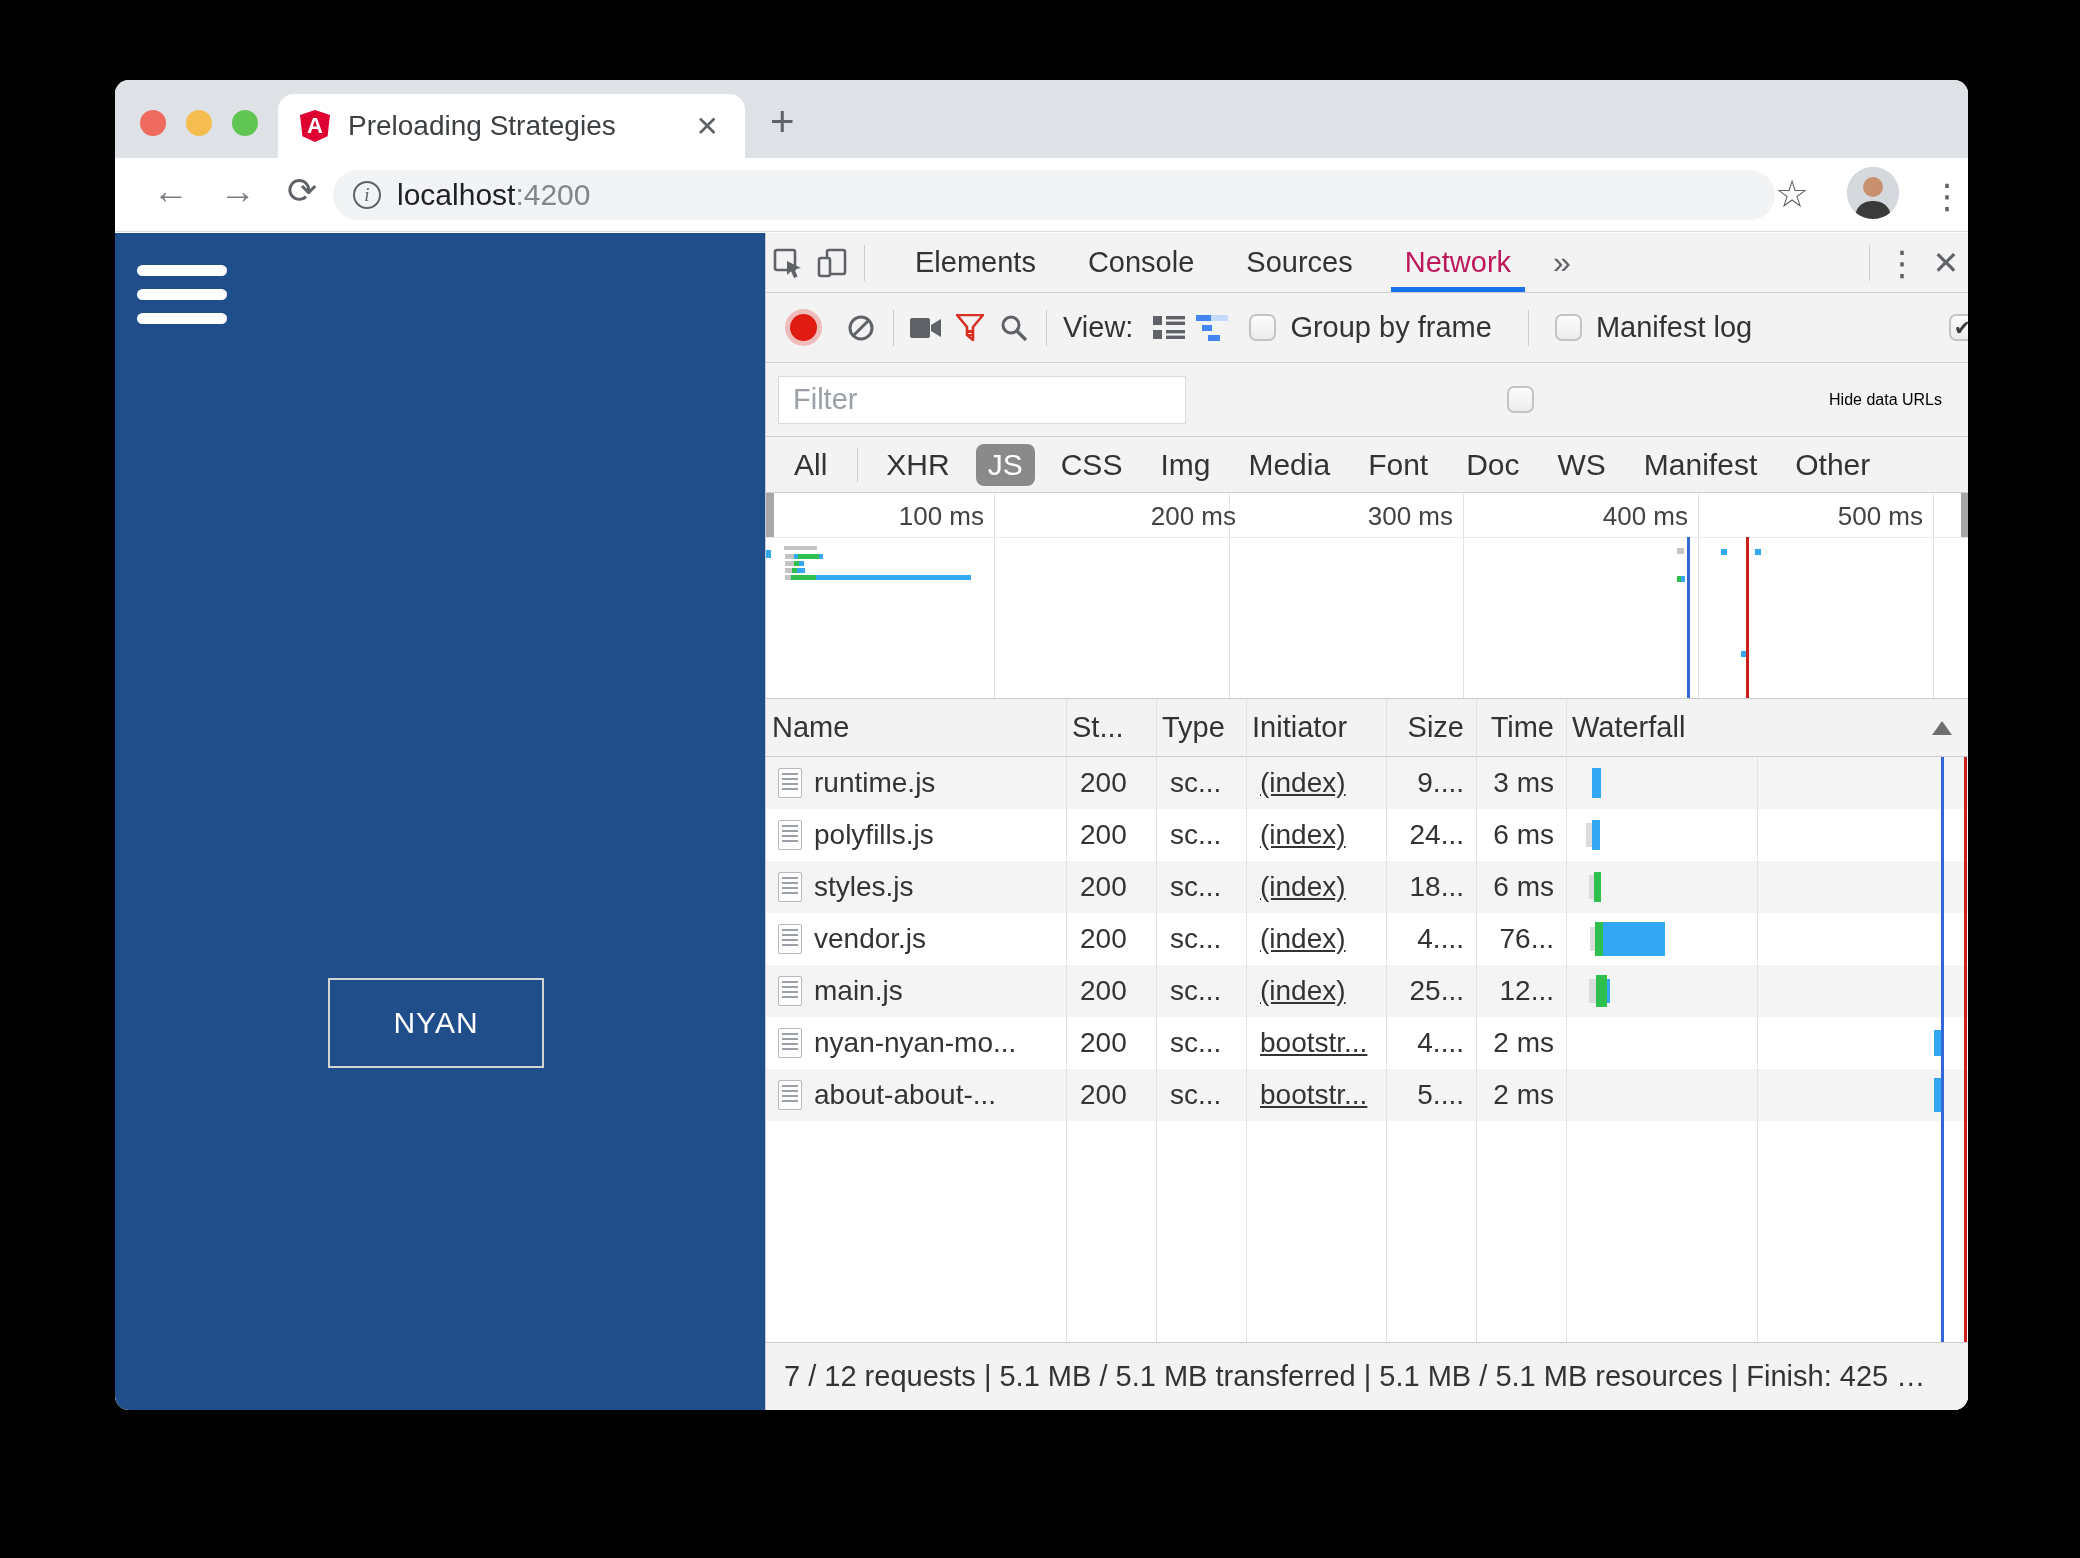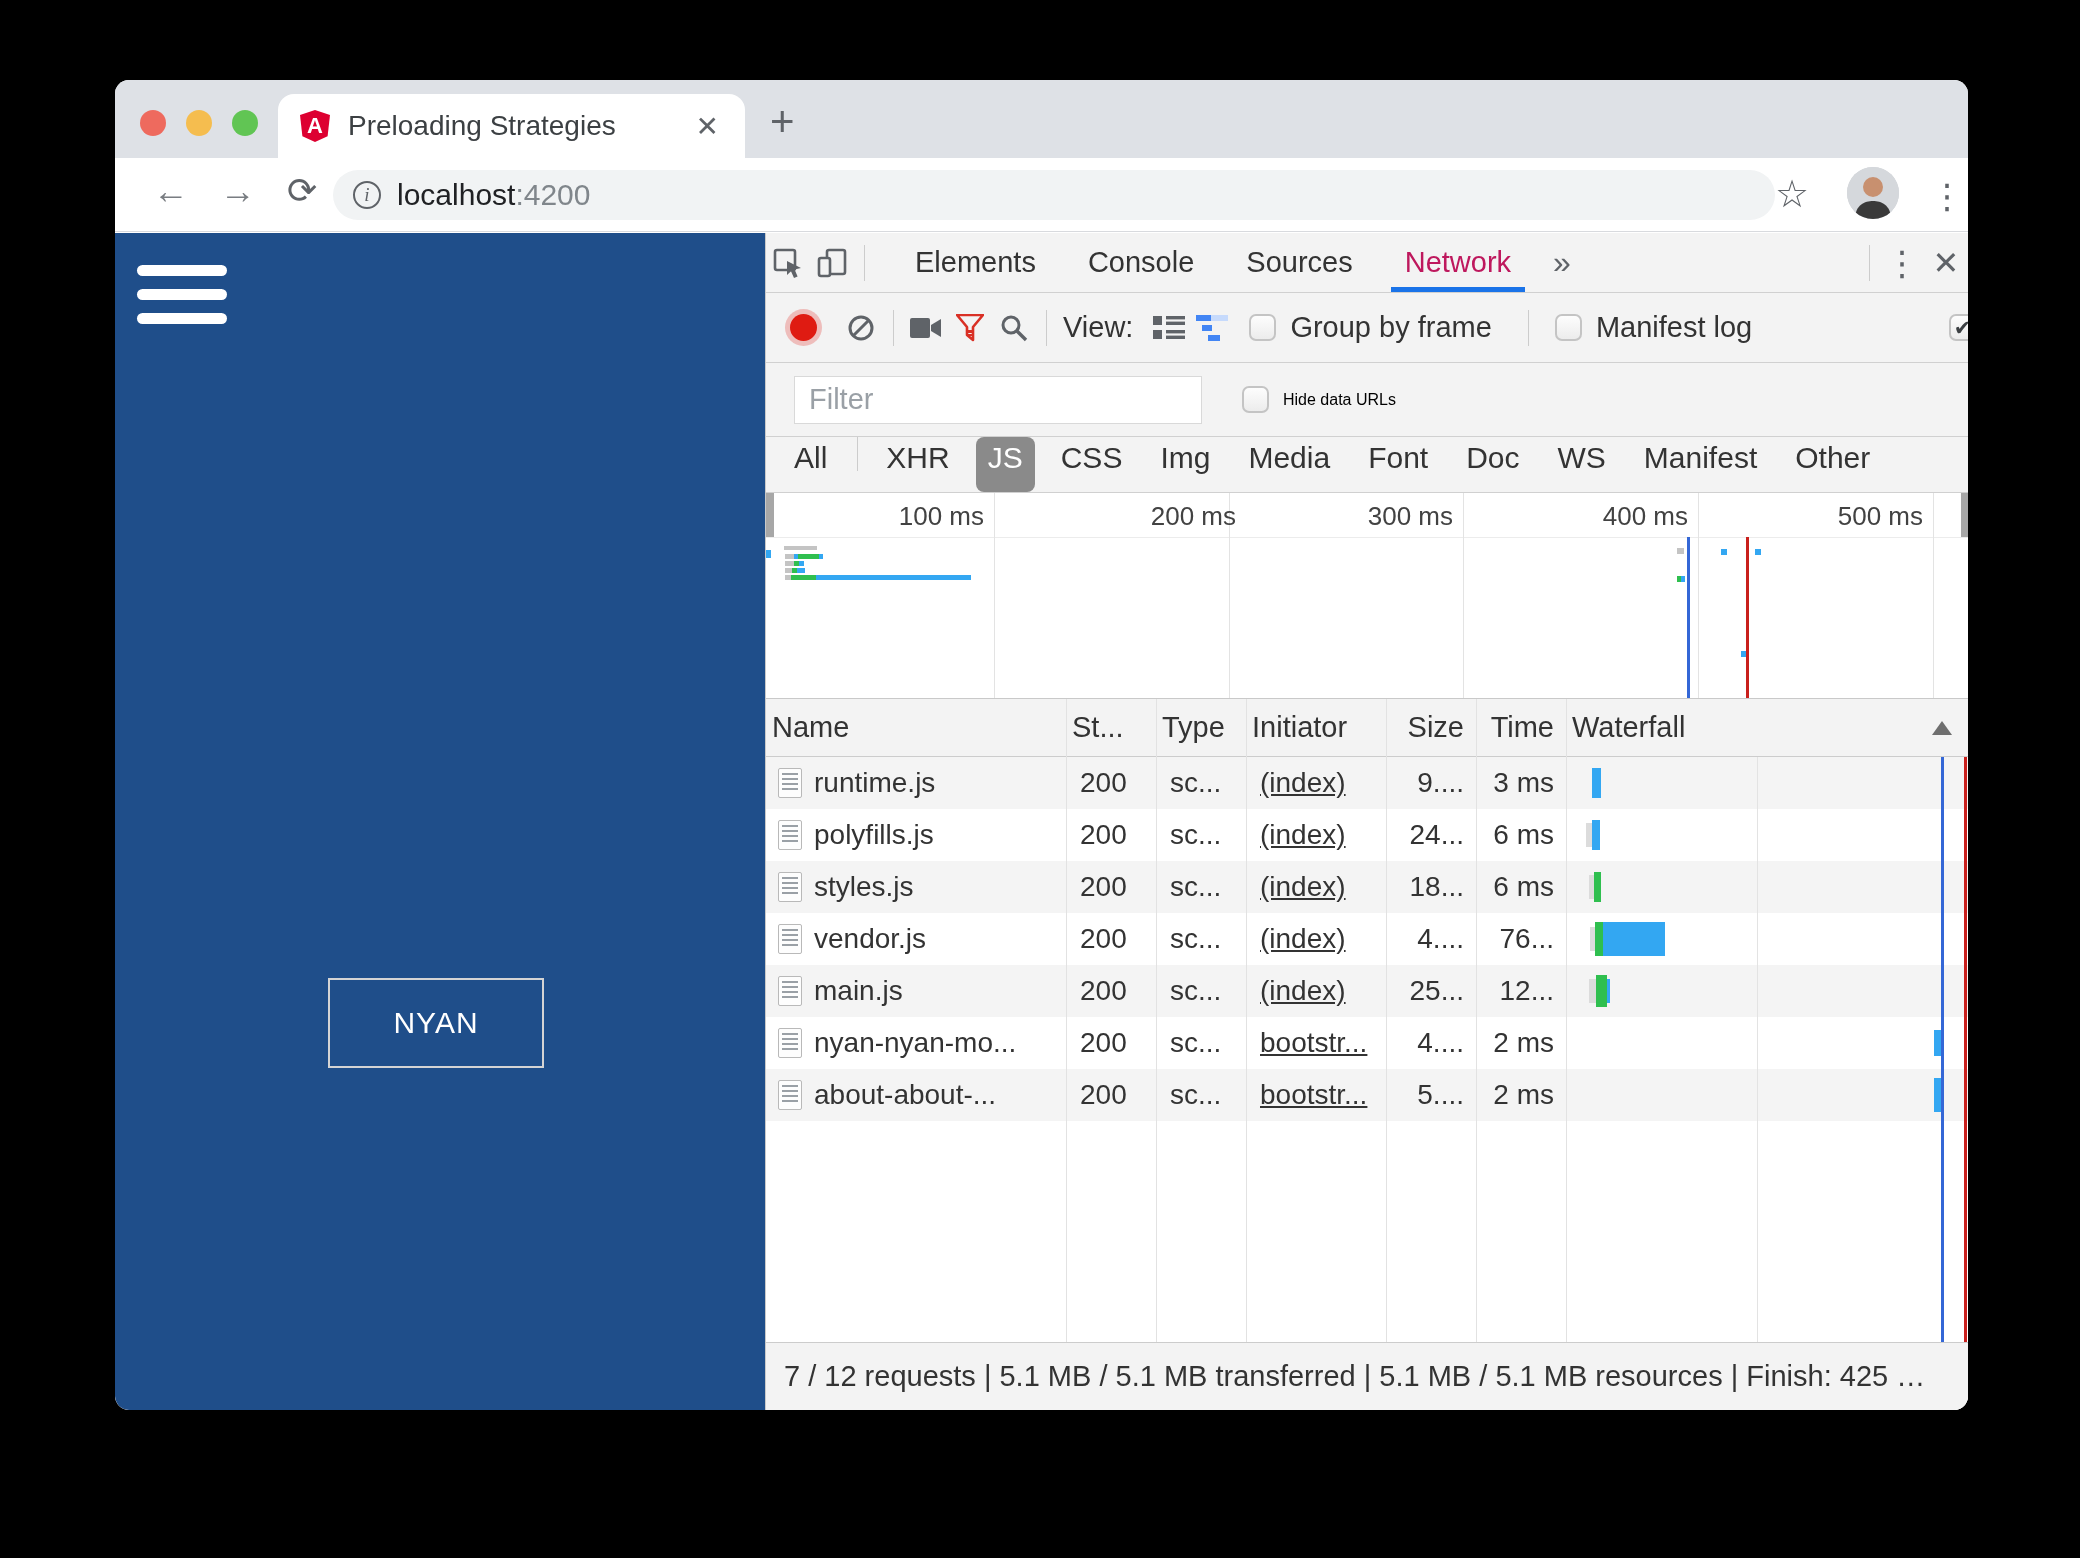--- a/index.html
+++ b/index.html
@@ -52,27 +52,27 @@
   .glyph{color:#5f6368;}
   
   .dt-toolbar{height:70px;display:flex;align-items:center;padding-left:18px;font-size:29px;color:#333;}
   .rec{width:27px;height:27px;border-radius:50%;background:#df1b12;box-shadow:0 0 0 5px rgba(223,27,18,.25);margin:0 22px 0 6px;}
   .view-label{margin:0 14px 0 6px;}
   .cb{width:27px;height:27px;border-radius:7px;border:2px solid #c4c4c4;background:linear-gradient(#fdfdfd,#ececec);
     flex:0 0 auto;display:flex;align-items:center;justify-content:center;font-size:21px;color:#3c4043;}
   .cb-label{margin:0 26px 0 14px;white-space:nowrap;}
   .cb-edge{position:absolute;right:-8px;top:21px;}
   
-  .dt-filterrow{height:74px;display:flex;align-items:center;padding-left:28px;}
+  .dt-filterrow{height:74px;display:flex;align-items:center;padding-left:12px;justify-content:space-between;}
   .filter-input{width:408px;height:48px;border:1px solid #d9d9d9;background:#fff;font-size:29px;padding:0 14px;
     color:#333;font-family:inherit;outline:none;}
   .filter-input::placeholder{color:#9aa0a6;}
   .dt-filterrow .cb{margin-left:40px;}
   
-  .dt-chips{height:56px;display:flex;padding-left:16px;font-size:30px;color:#333;}
+  .dt-chips{height:56px;display:flex;align-items:center;padding-left:16px;font-size:30px;color:#333;}
   .chip{padding:4px 12px;border-radius:8px;margin-right:14px;white-space:nowrap;}
   .chip.active{background:#8a8a8a;color:#fff;}
   .chip-div{width:1px;height:34px;background:#ccc;margin:0 16px 0 4px;}
   
   .overview{height:206px;background:#fff;border-bottom:1px solid #c9c9c9;position:relative;overflow:hidden;flex:0 0 auto;}
   .ov-grid{position:absolute;top:0;bottom:0;width:1px;background:#e3e3e3;}
   .ov-tick{position:absolute;top:8px;font-size:26px;color:#424242;transform:translateX(-100%);padding-right:10px;white-space:nowrap;}
   .ov-hline{position:absolute;left:0;right:0;top:44px;height:1px;background:#ececec;}
   .ov-handle{position:absolute;top:0;height:44px;width:8px;background:#a7a7a7;}
   .ov-bar{position:absolute;}

